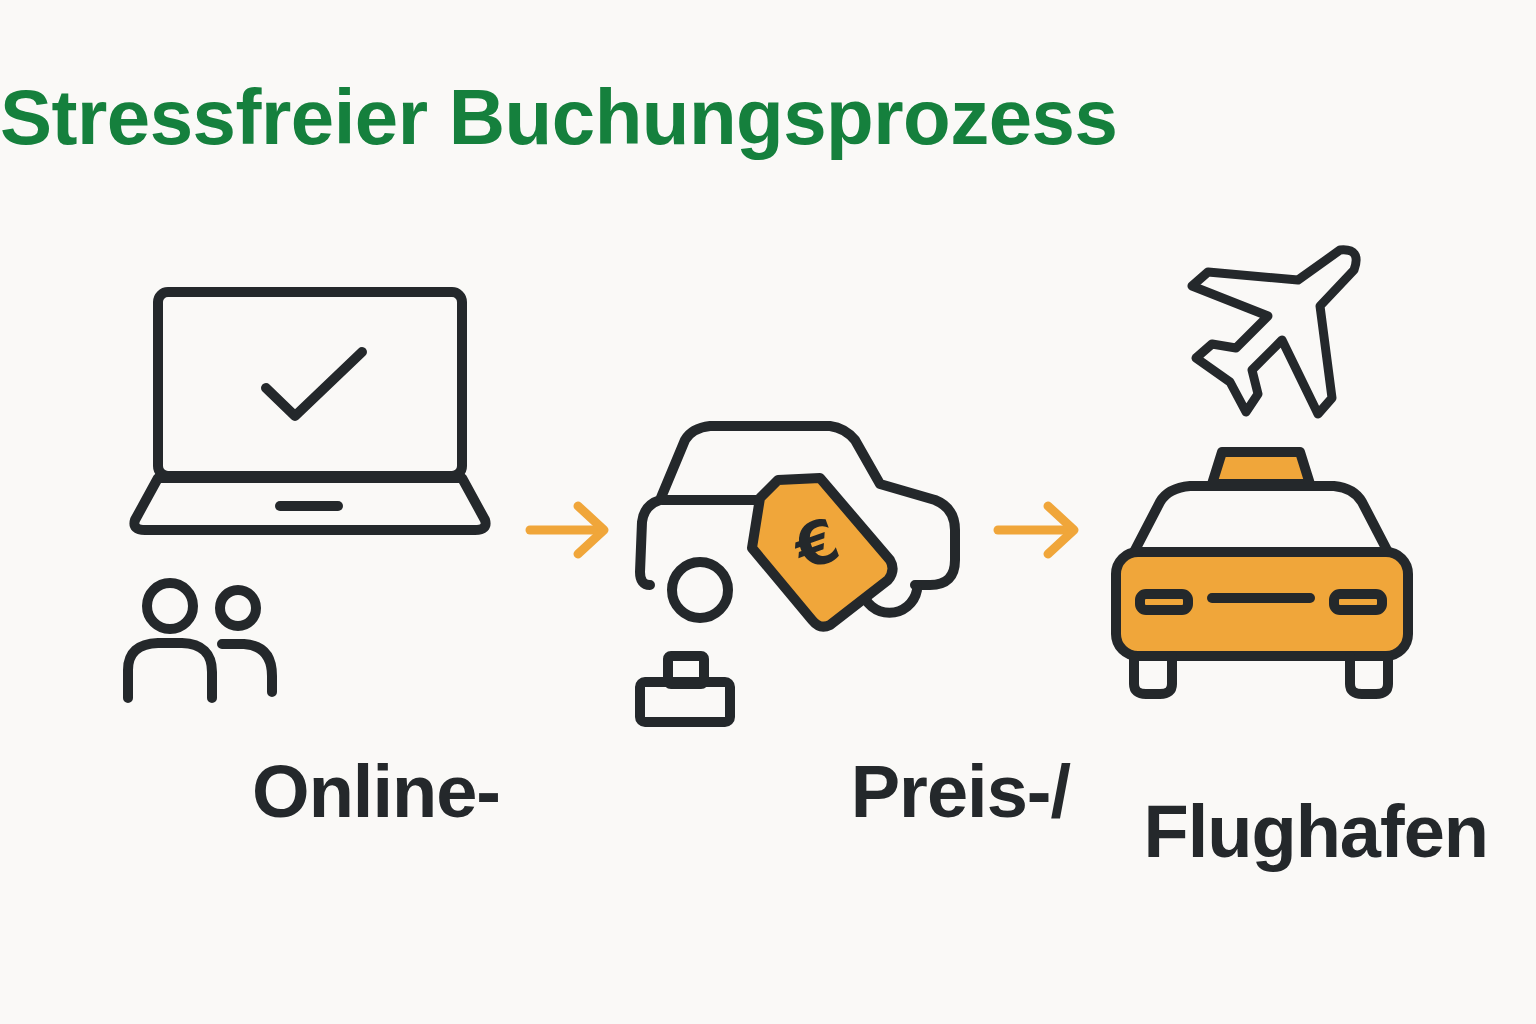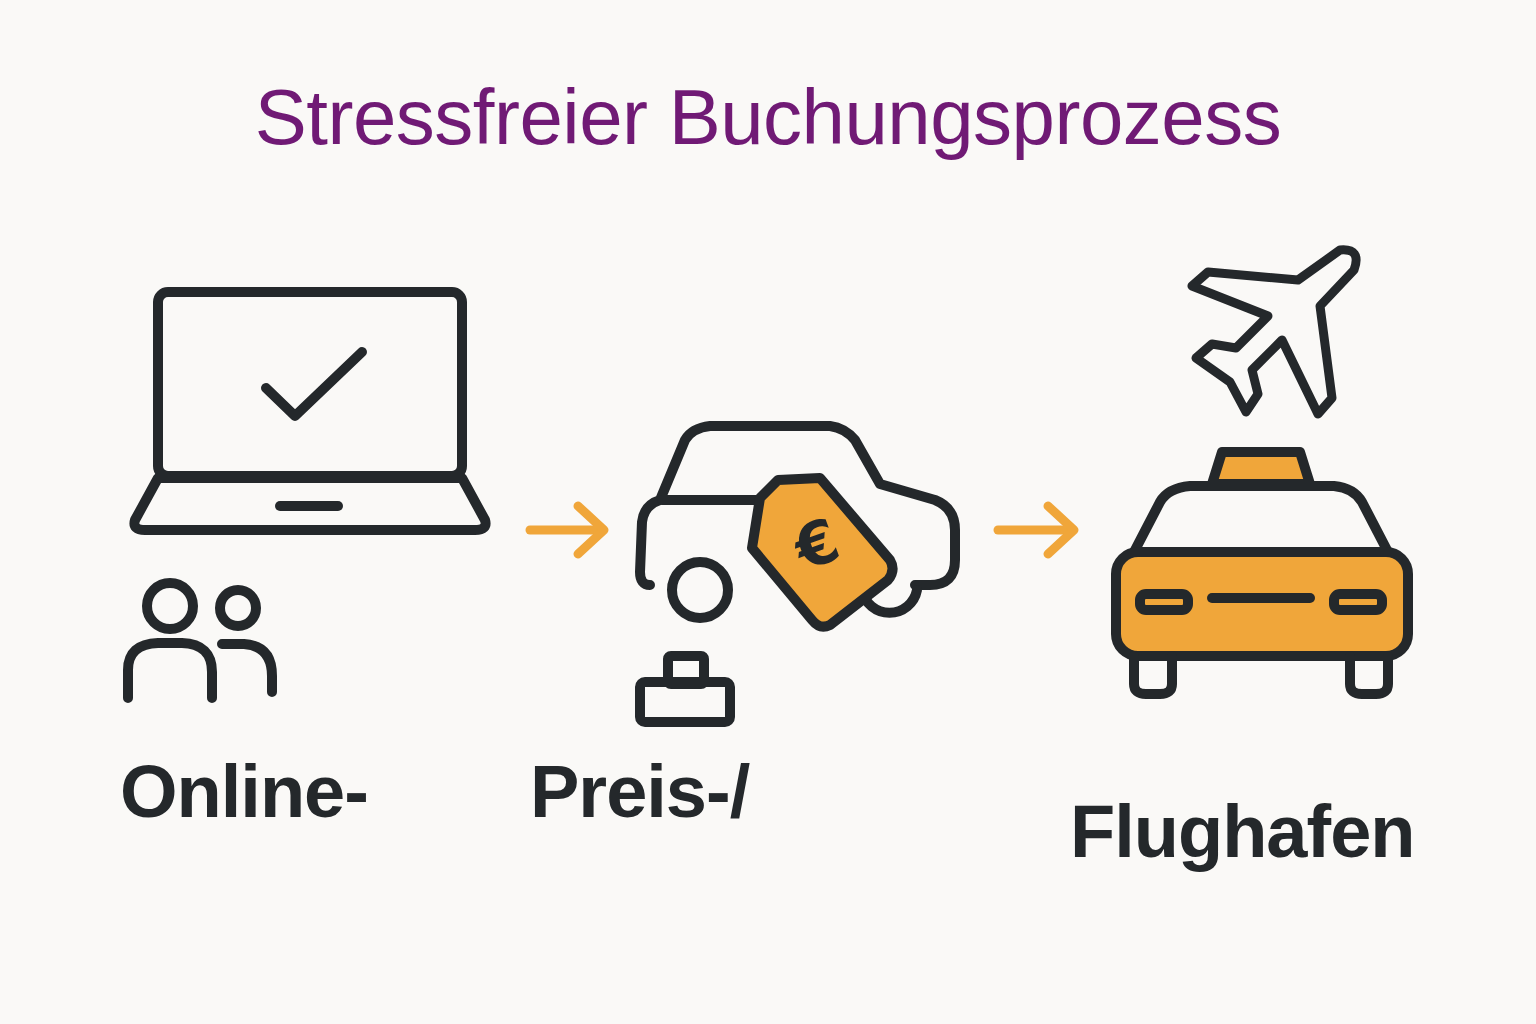--- a/index.html
+++ b/index.html
@@ -1,26 +1,26 @@
 <!DOCTYPE html>
 <html><head>
 <meta charset="utf-8">
 <style>
   html, body { margin: 0; padding: 0; }
   body {
     width: 1536px; height: 1024px; background: #faf9f7; position: relative; overflow: hidden;
     font-family: "Liberation Sans", "DejaVu Sans", sans-serif; color: #24282b;
   }
   .title {
-    position: absolute; left: 0; top: 72px; width: 1536px; text-align: center;
-    font-size: 78px; font-weight: normal; letter-spacing: -0.5px; color: #701a75;
+    position: absolute; left: 0; top: 72px; width: 1536px; 
+    font-size: 78px; font-weight: bold; letter-spacing: -0.5px; color: #15803d;
   }
   svg.art { position: absolute; left: 0; top: 0; }
   .label {
-    position: absolute; font-size: 74px; font-weight: bold; text-align: left;
+    position: absolute; font-size: 74px; font-weight: bold; text-align: right;
     line-height: 80px; color: #24282b; letter-spacing: -1px;
   }
   .label span { display: block; }
 </style>
 </head>
 <body>
 
 <div class="title">Stressfreier Buchungsprozess</div>
 
 <svg class="art" width="1536" height="1024" viewBox="0 0 1536 1024" xmlns="http://www.w3.org/2000/svg">
@@ -82,15 +82,15 @@
     </g>
   </g>
 </svg>
 
 <div class="label" style="left:120px; top:752px; width:380px;">
   <span>Online-</span>
 </div>
 <div class="label" style="left:530px; top:752px; width:540px;">
   <span>Preis-/</span>
 </div>
-<div class="label" style="left:1070px; top:792px; width:380px;">
+<div class="label" style="left:1108px; top:792px; width:380px;">
   <span>Flughafen</span>
 </div>
 
 </body></html>

